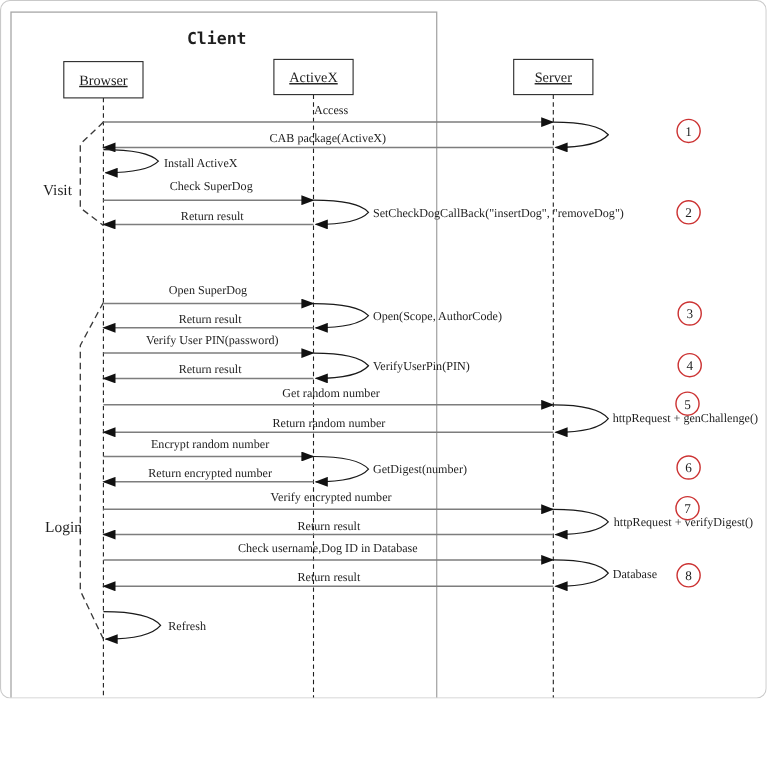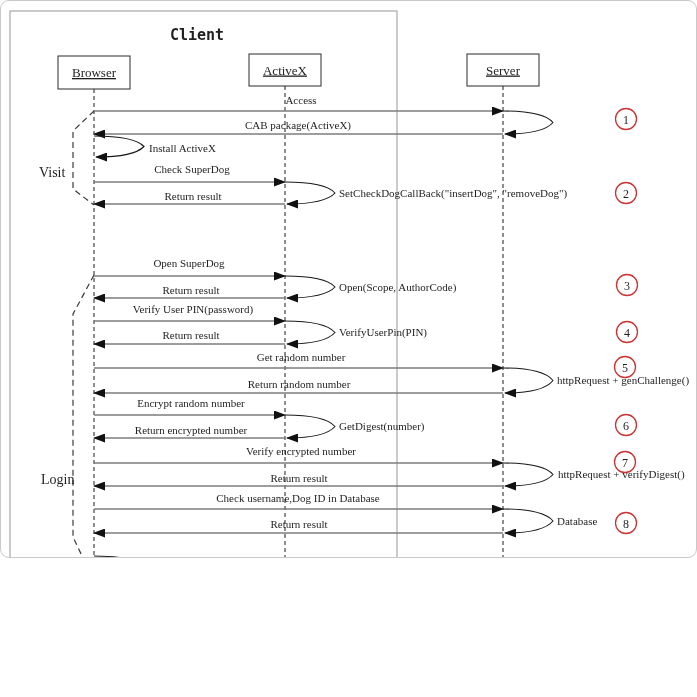--- a/index.html
+++ b/index.html
@@ -1,19 +1,19 @@
 <!DOCTYPE html>
 <html><head>
 <meta charset="utf-8">
 <style>
   html, body { margin: 0; padding: 0; background: #ffffff; }
   .page {
     position: relative;
     width: 697px;
-    height: 558px;
+    height: 635px;
     box-sizing: border-box;
     background: #ffffff;
     border: 1px solid #c9c9c9;
     border-radius: 9px;
     overflow: hidden;
     font-family: "Liberation Serif", serif;
   }
   svg { display: block; }
   svg text { fill: #1f1f1f; }
 </style>

